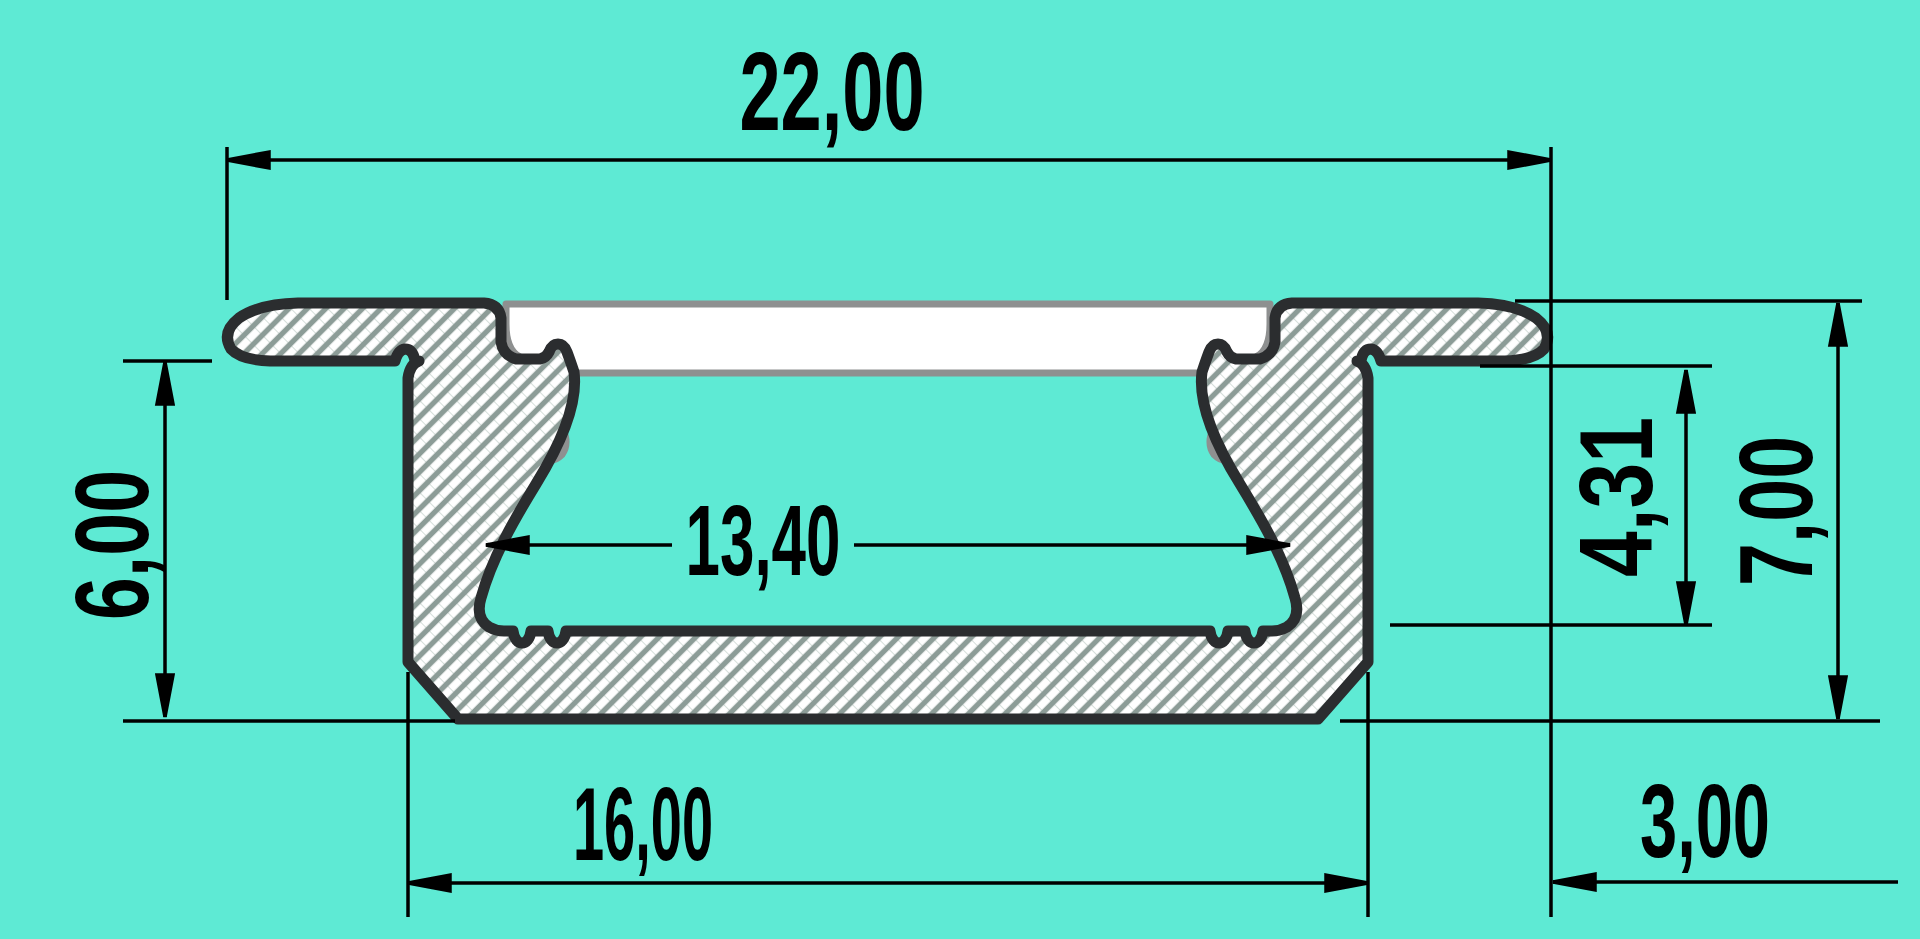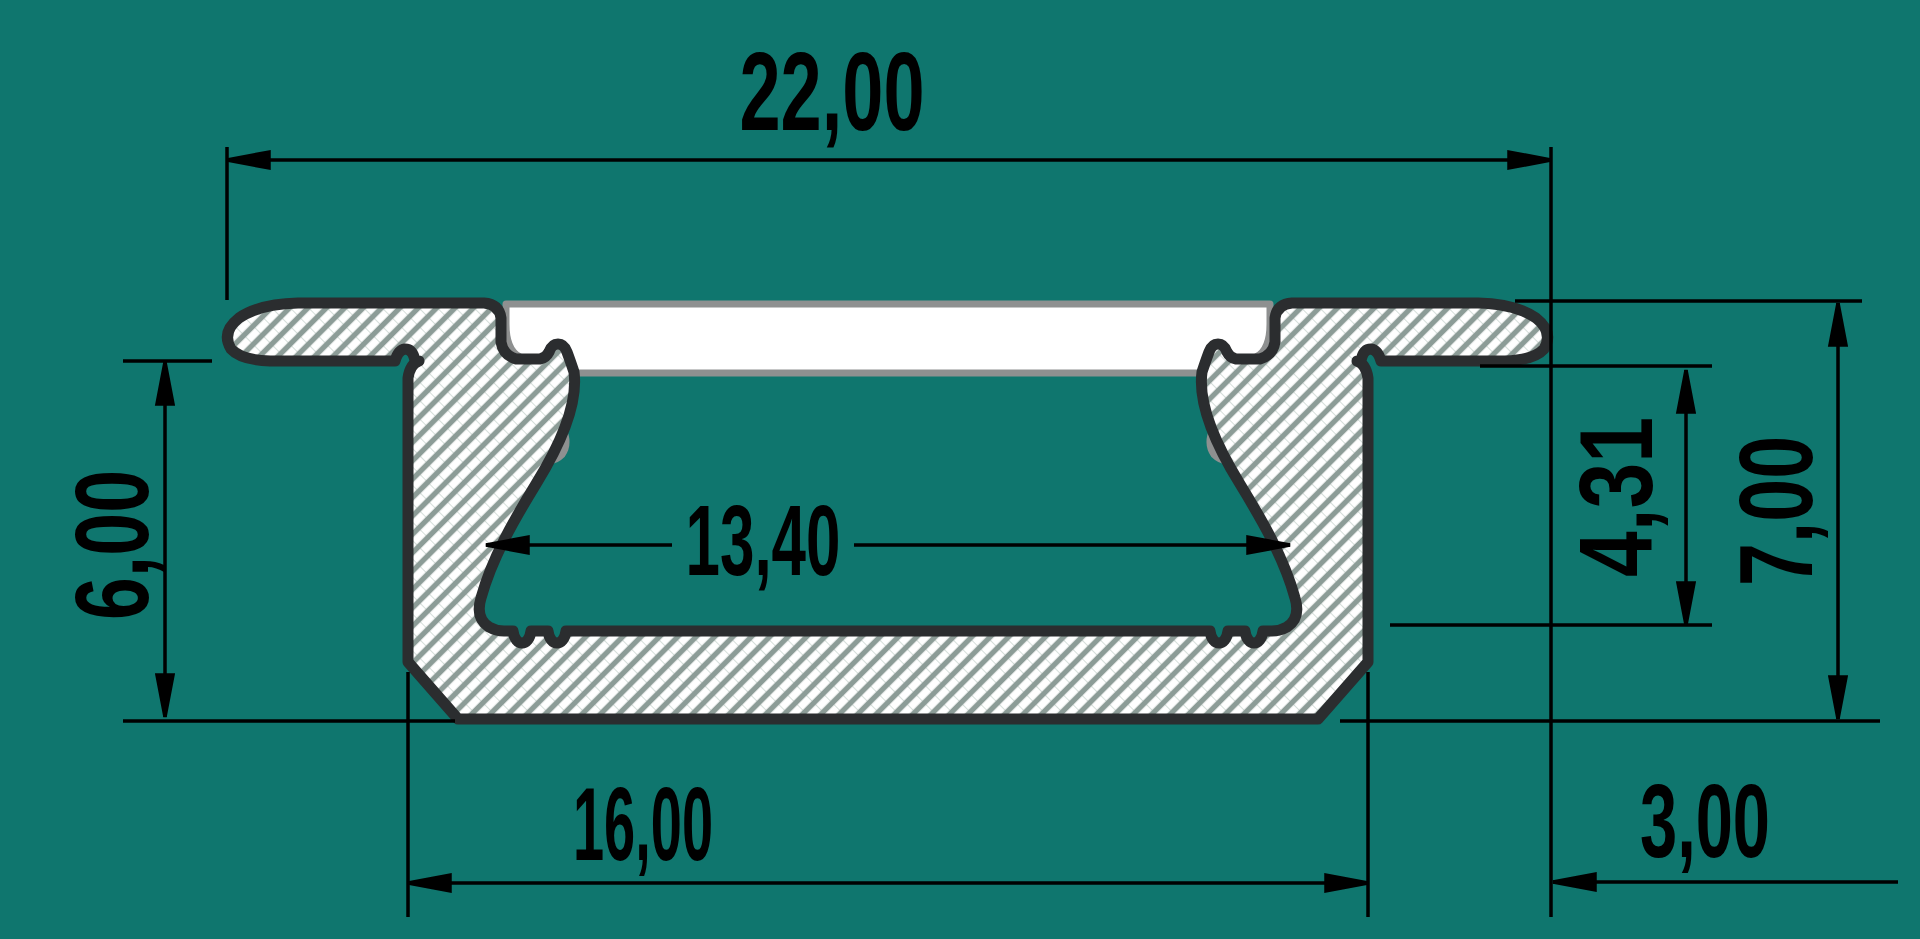--- a/index.html
+++ b/index.html
@@ -1,16 +1,16 @@
 <!DOCTYPE html>
 <html><head>
 <meta charset="utf-8">
 <style>
   html,body{margin:0;padding:0;background:#ffffff;}
-  .stage{width:1920px;height:939px;background:#0f766e;position:relative;overflow:hidden;}
+  .stage{width:1920px;height:939px;background:#5eead4;position:relative;overflow:hidden;}
   svg{display:block;}
   text{font-family:"Liberation Sans","DejaVu Sans",sans-serif;font-weight:700;fill:#000;}
 </style>
 </head>
 <body>
 
 <div class="stage">
 <svg width="1920" height="939" viewBox="0 0 1920 939">
 
   <defs>

